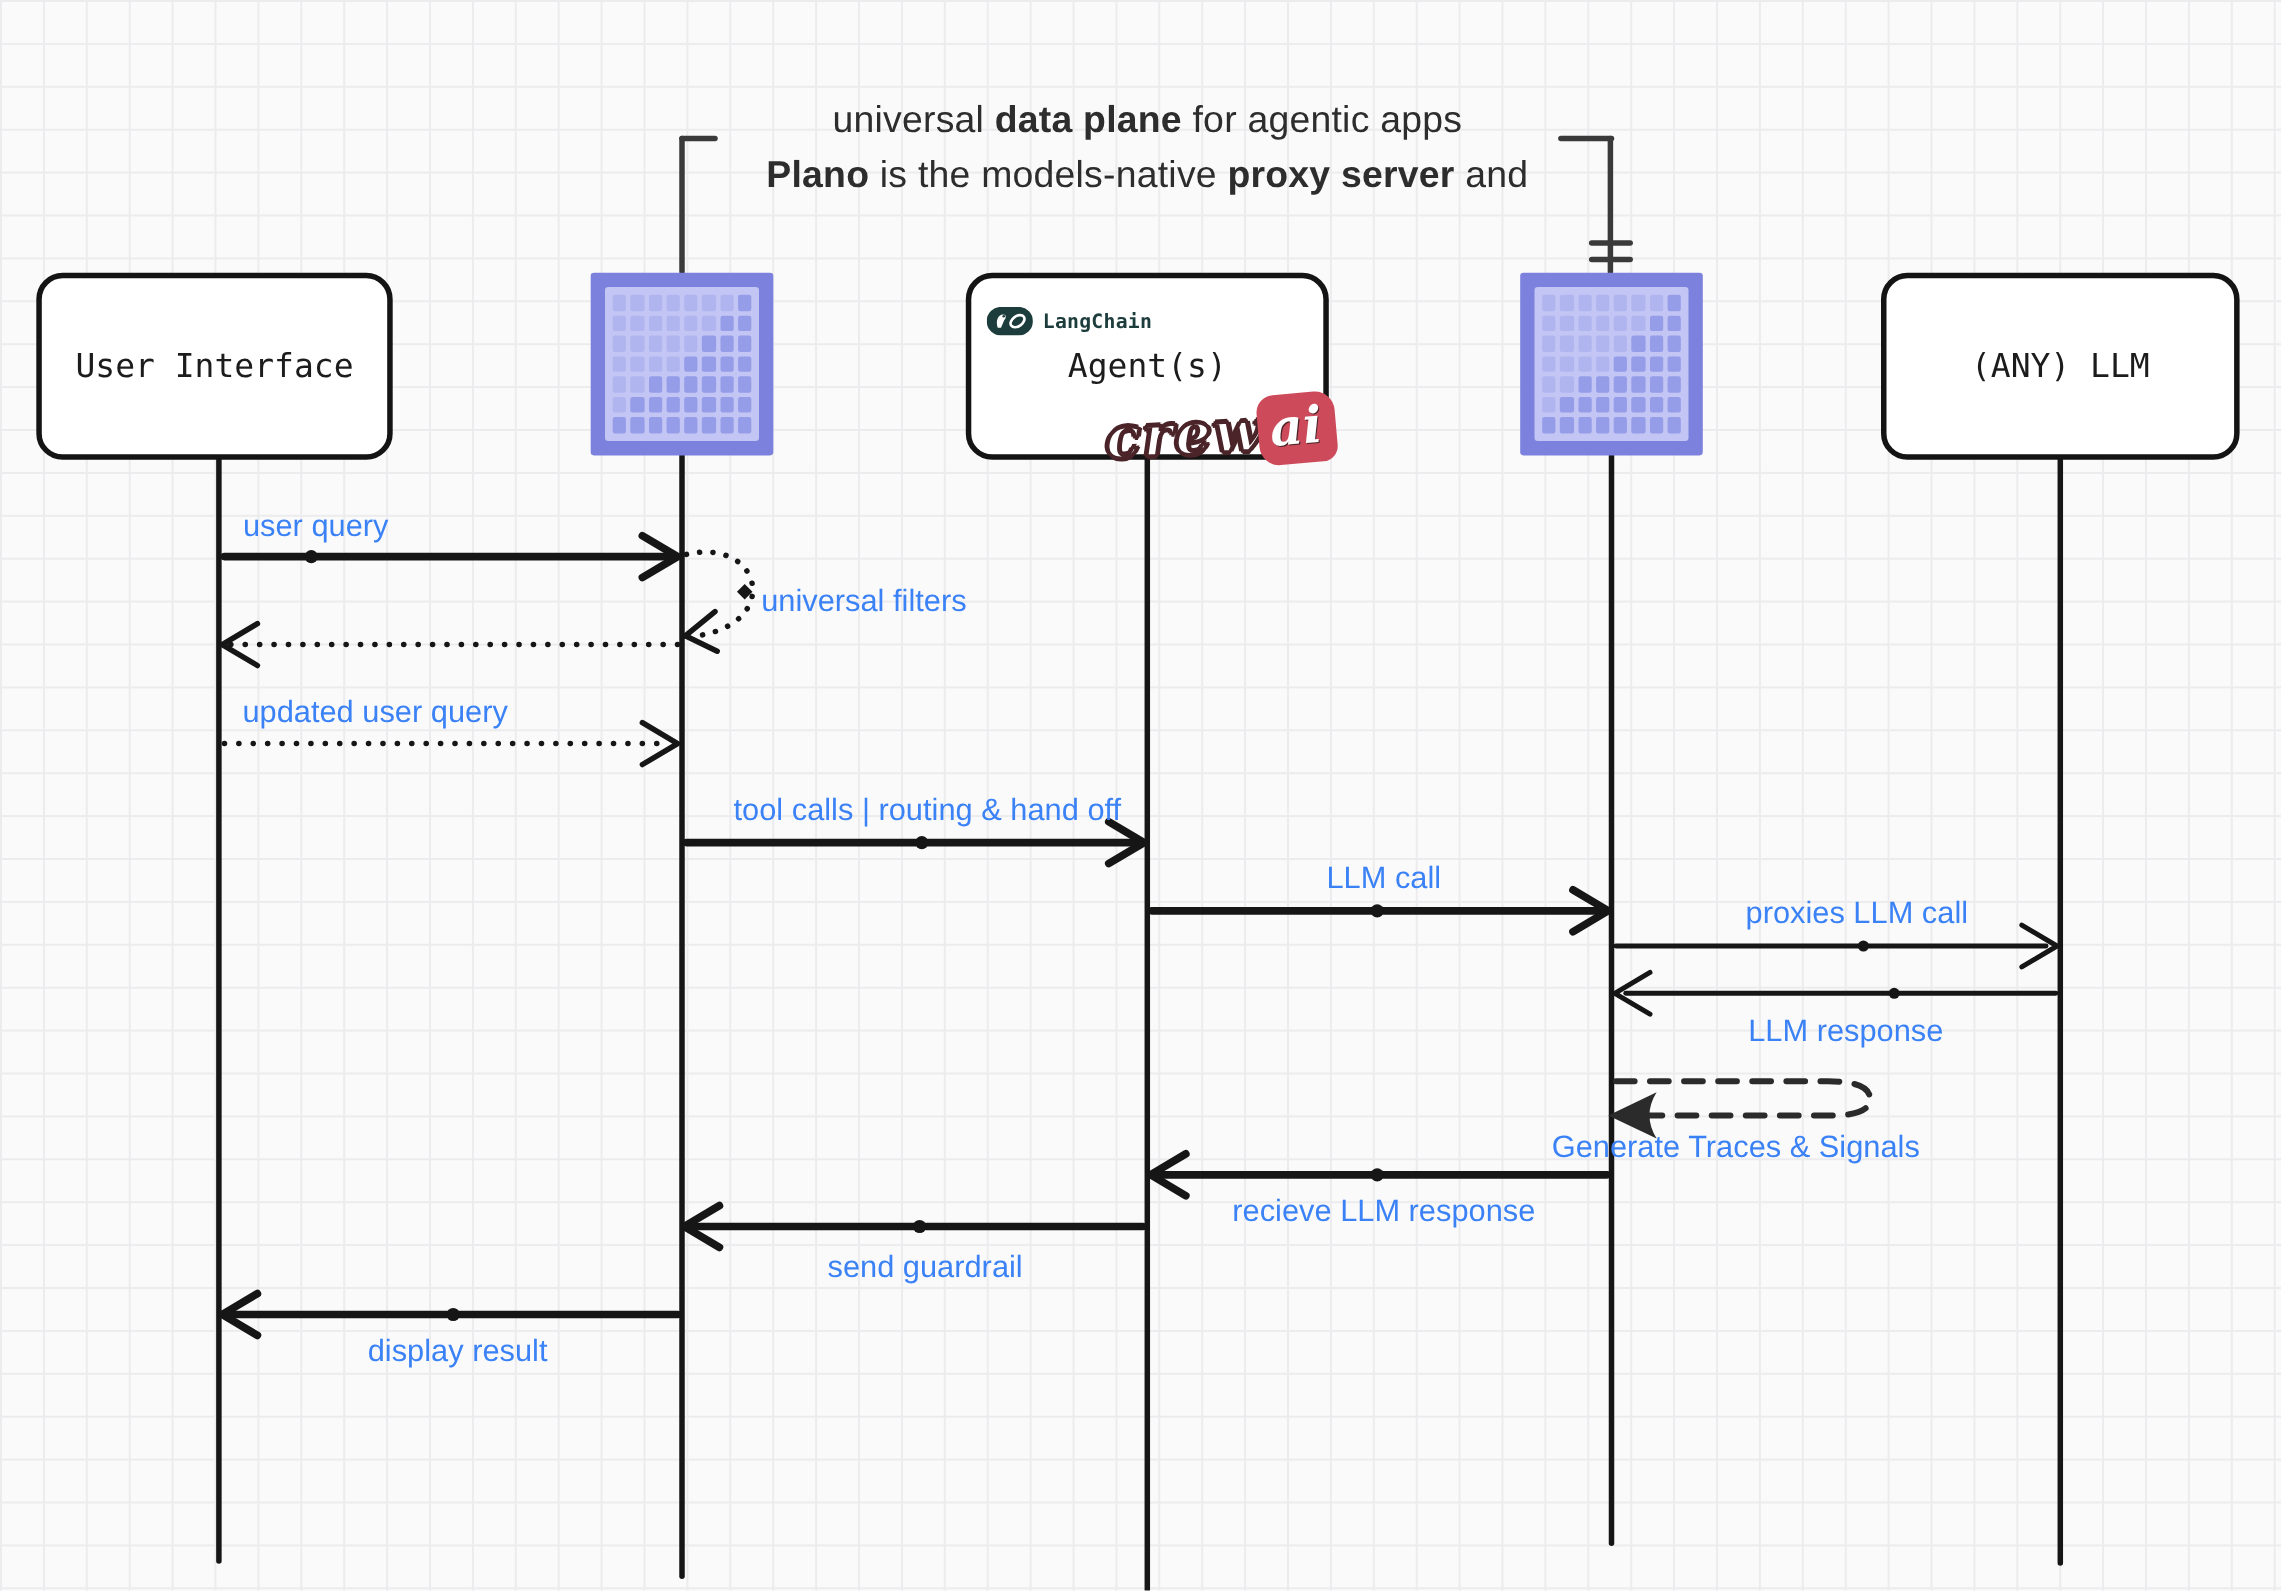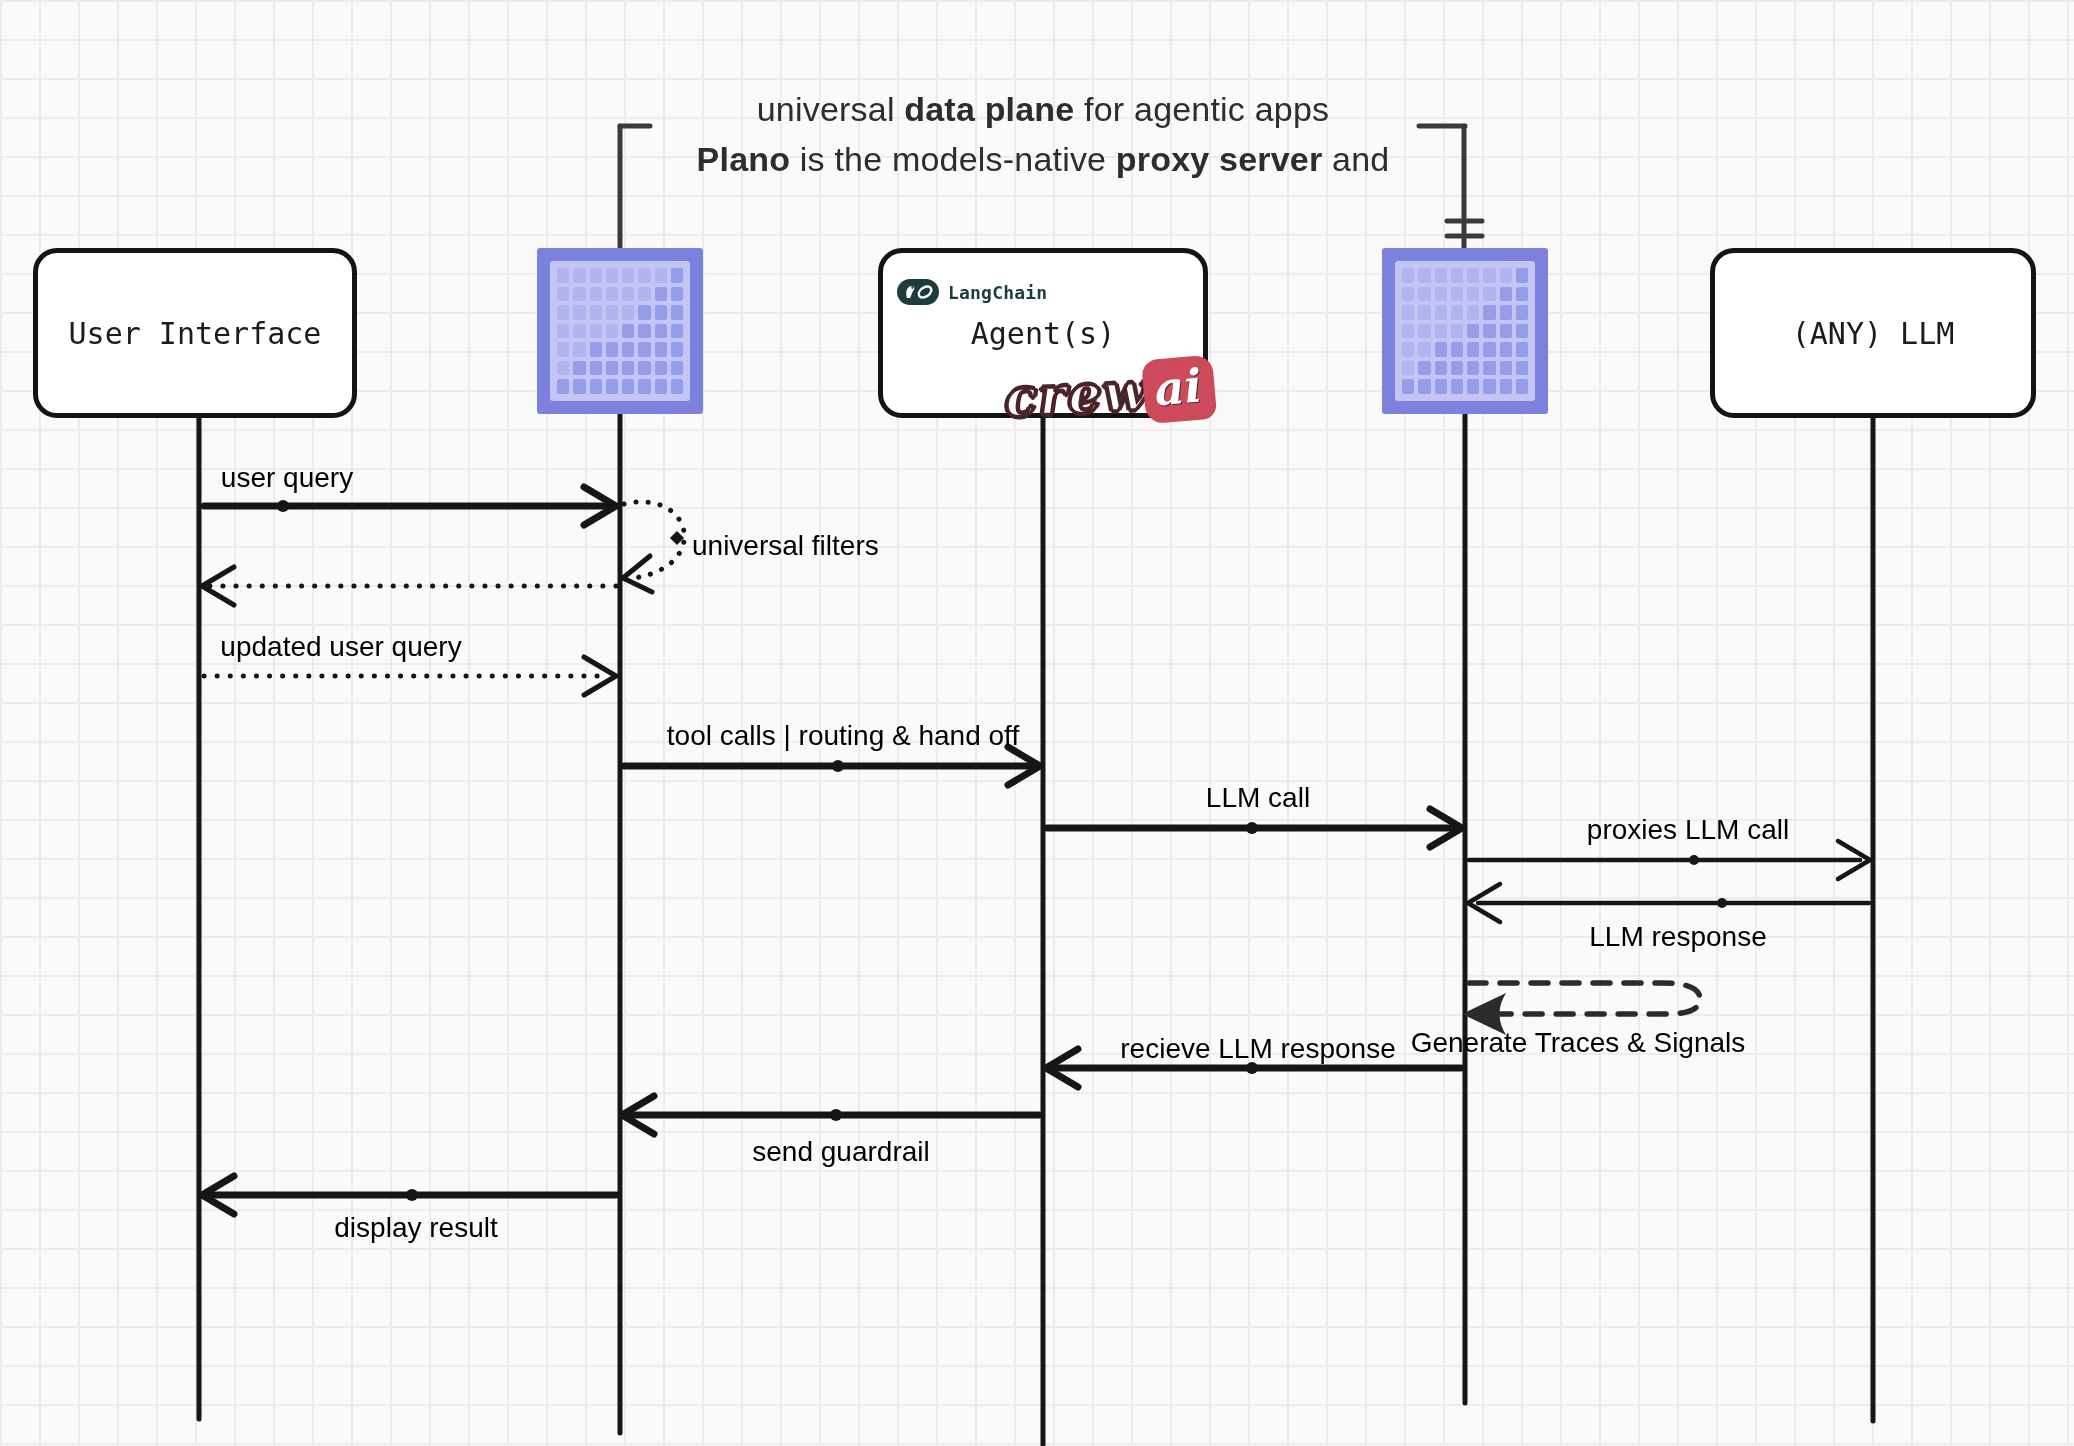--- a/index.html
+++ b/index.html
@@ -103,21 +103,21 @@
     border:3px solid var(--crew-red);
     border-radius:16px 18px 14px 18px;
     padding:0 10px 4px 8px;
     margin-left:-6px;
     transform:rotate(-2deg) translateY(-4px);
     text-shadow:1px 1px 0 var(--crew-brown);
   }
 
   
   .msg-label{
-    font-size:28px;color:#000000;
+    font-size:28px;color:#3b82f6;
     white-space:nowrap;
     transform:translateX(-50%);
   }
   .msg-label.left-anchor{transform:none;}
 
   svg.wires{left:0;top:0;}
 </style>
 </head>
 <body>
 
@@ -366,15 +366,15 @@
 </div>
 
 <div class="msg-label abs" style="left:287px;top:462px">user query</div>
 <div class="msg-label left-anchor abs" style="left:692px;top:530px">universal filters</div>
 <div class="msg-label abs" style="left:341px;top:631px">updated user query</div>
 <div class="msg-label abs" style="left:843px;top:720px">tool calls | routing &amp; hand off</div>
 <div class="msg-label abs" style="left:1258px;top:782px">LLM call</div>
 <div class="msg-label abs" style="left:1688px;top:814px">proxies LLM call</div>
 <div class="msg-label abs" style="left:1678px;top:921px">LLM response</div>
 <div class="msg-label abs" style="left:1578px;top:1027px">Generate Traces &amp; Signals</div>
-<div class="msg-label abs" style="left:1258px;top:1033px">recieve LLM response</div>
+<div class="msg-label abs" style="left:1258px;top:1085px">recieve LLM response</div>
 <div class="msg-label abs" style="left:841px;top:1136px">send guardrail</div>
 <div class="msg-label abs" style="left:416px;top:1212px">display result</div>
 
 </body></html>

